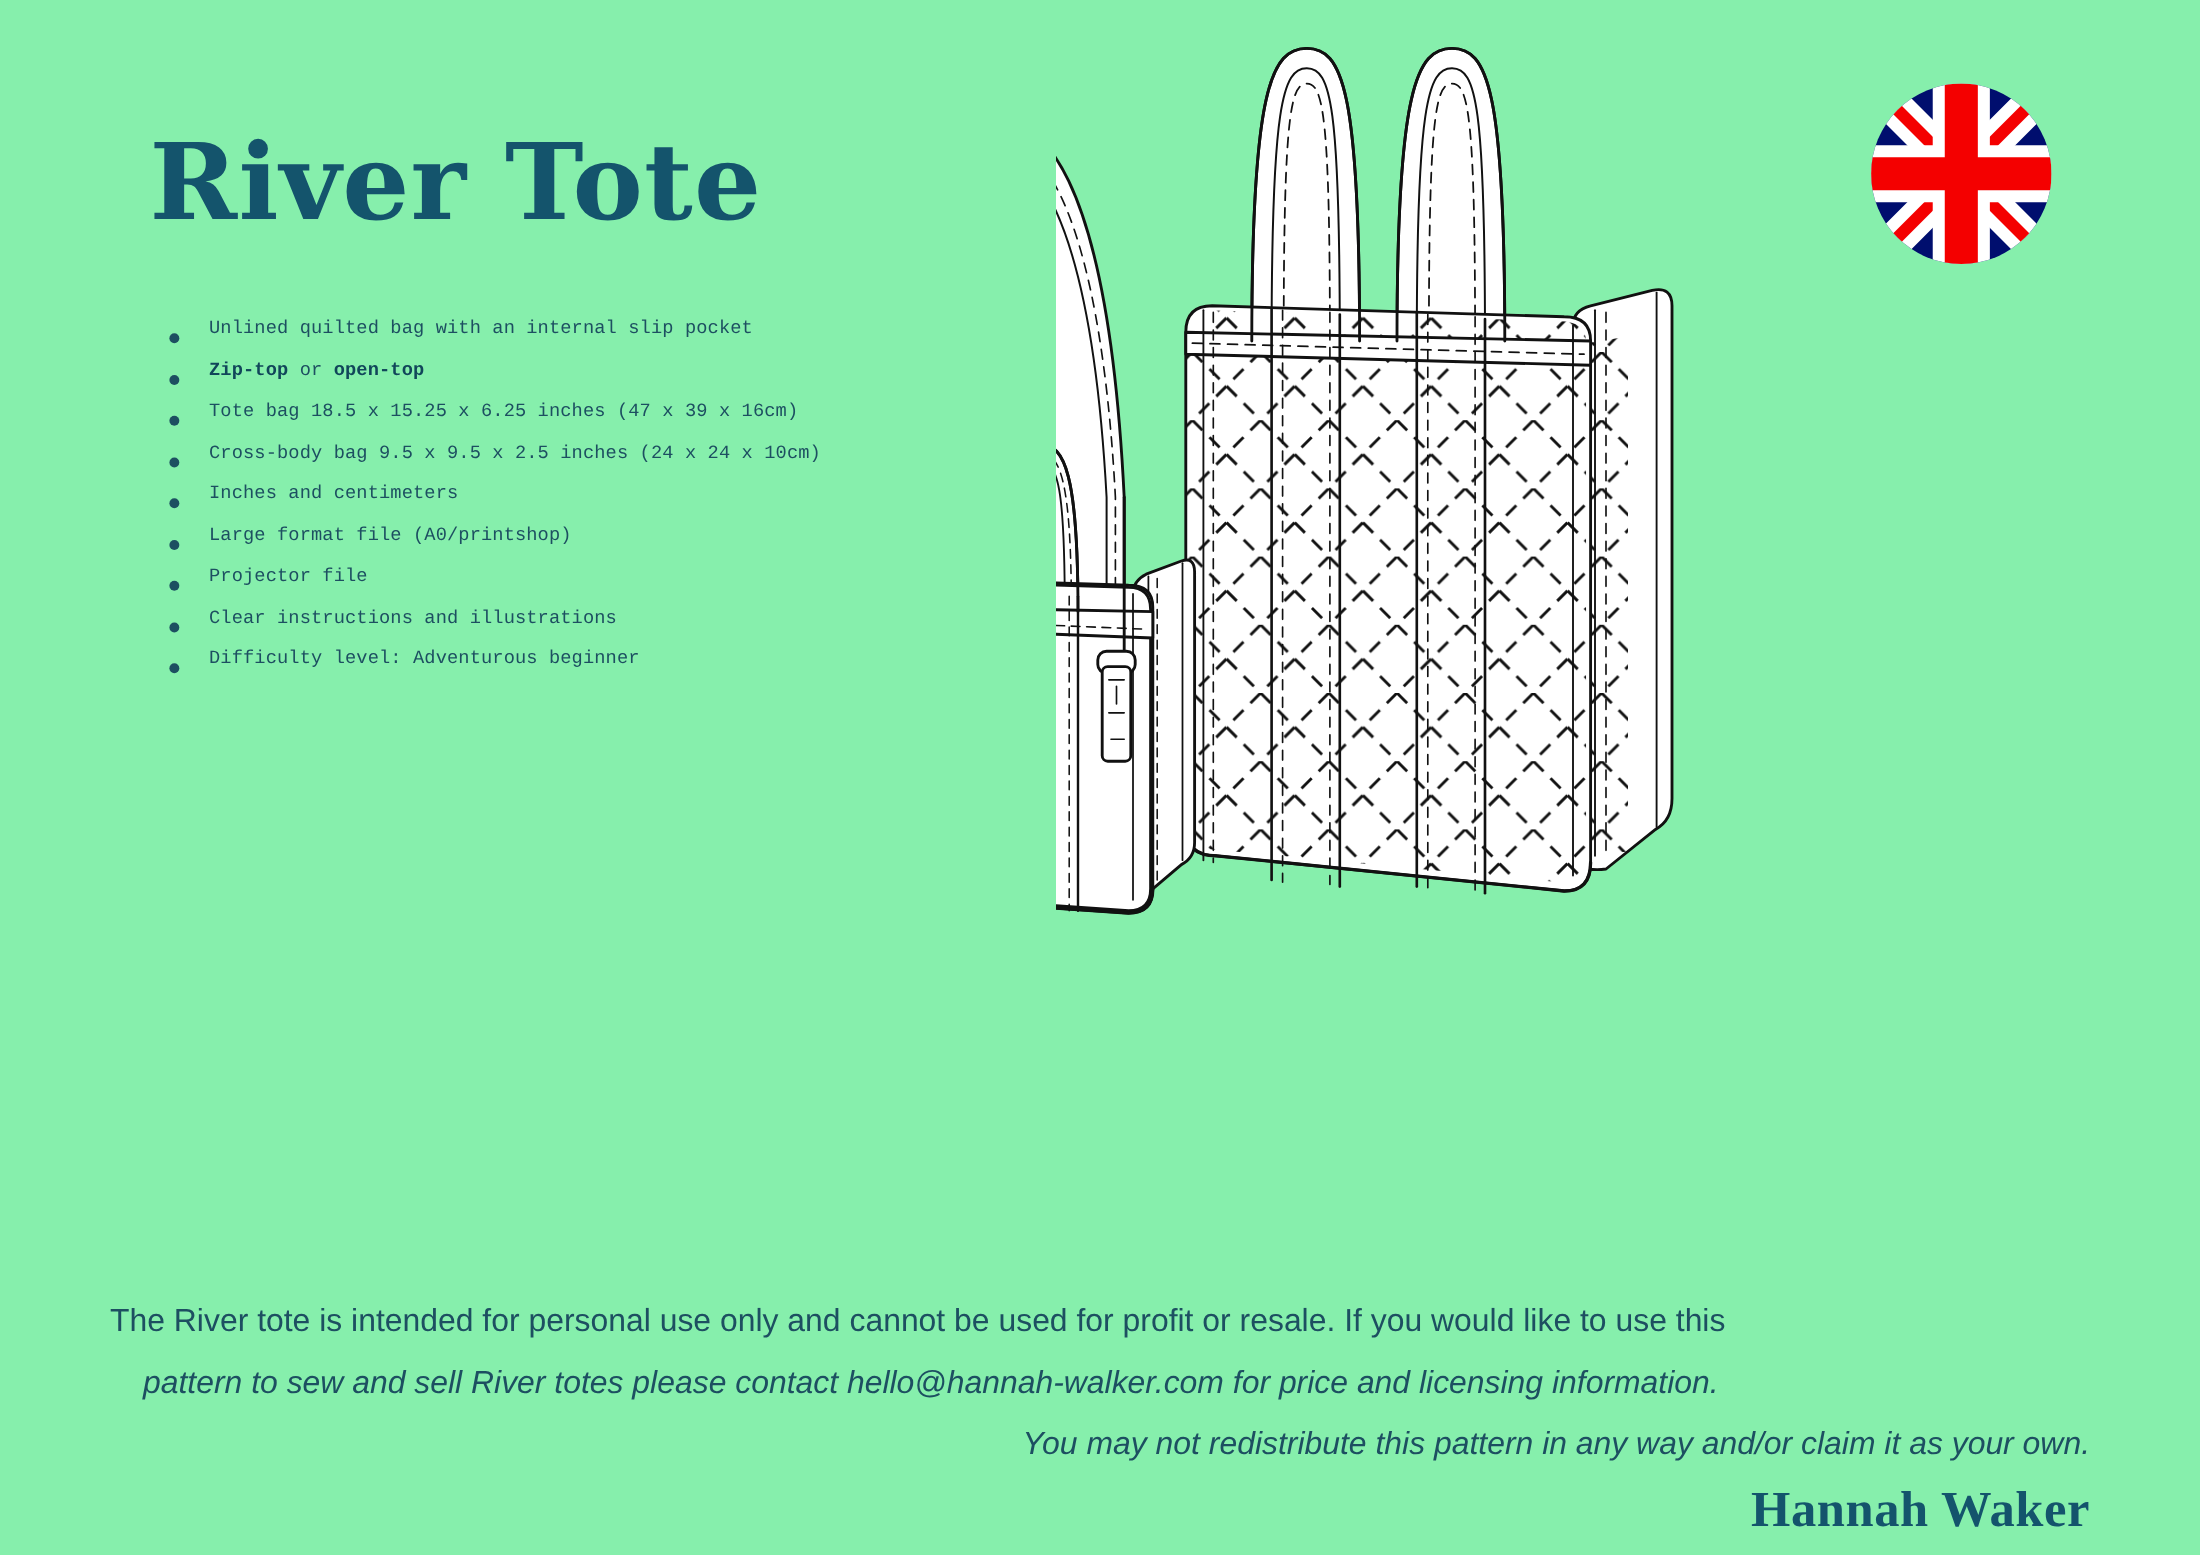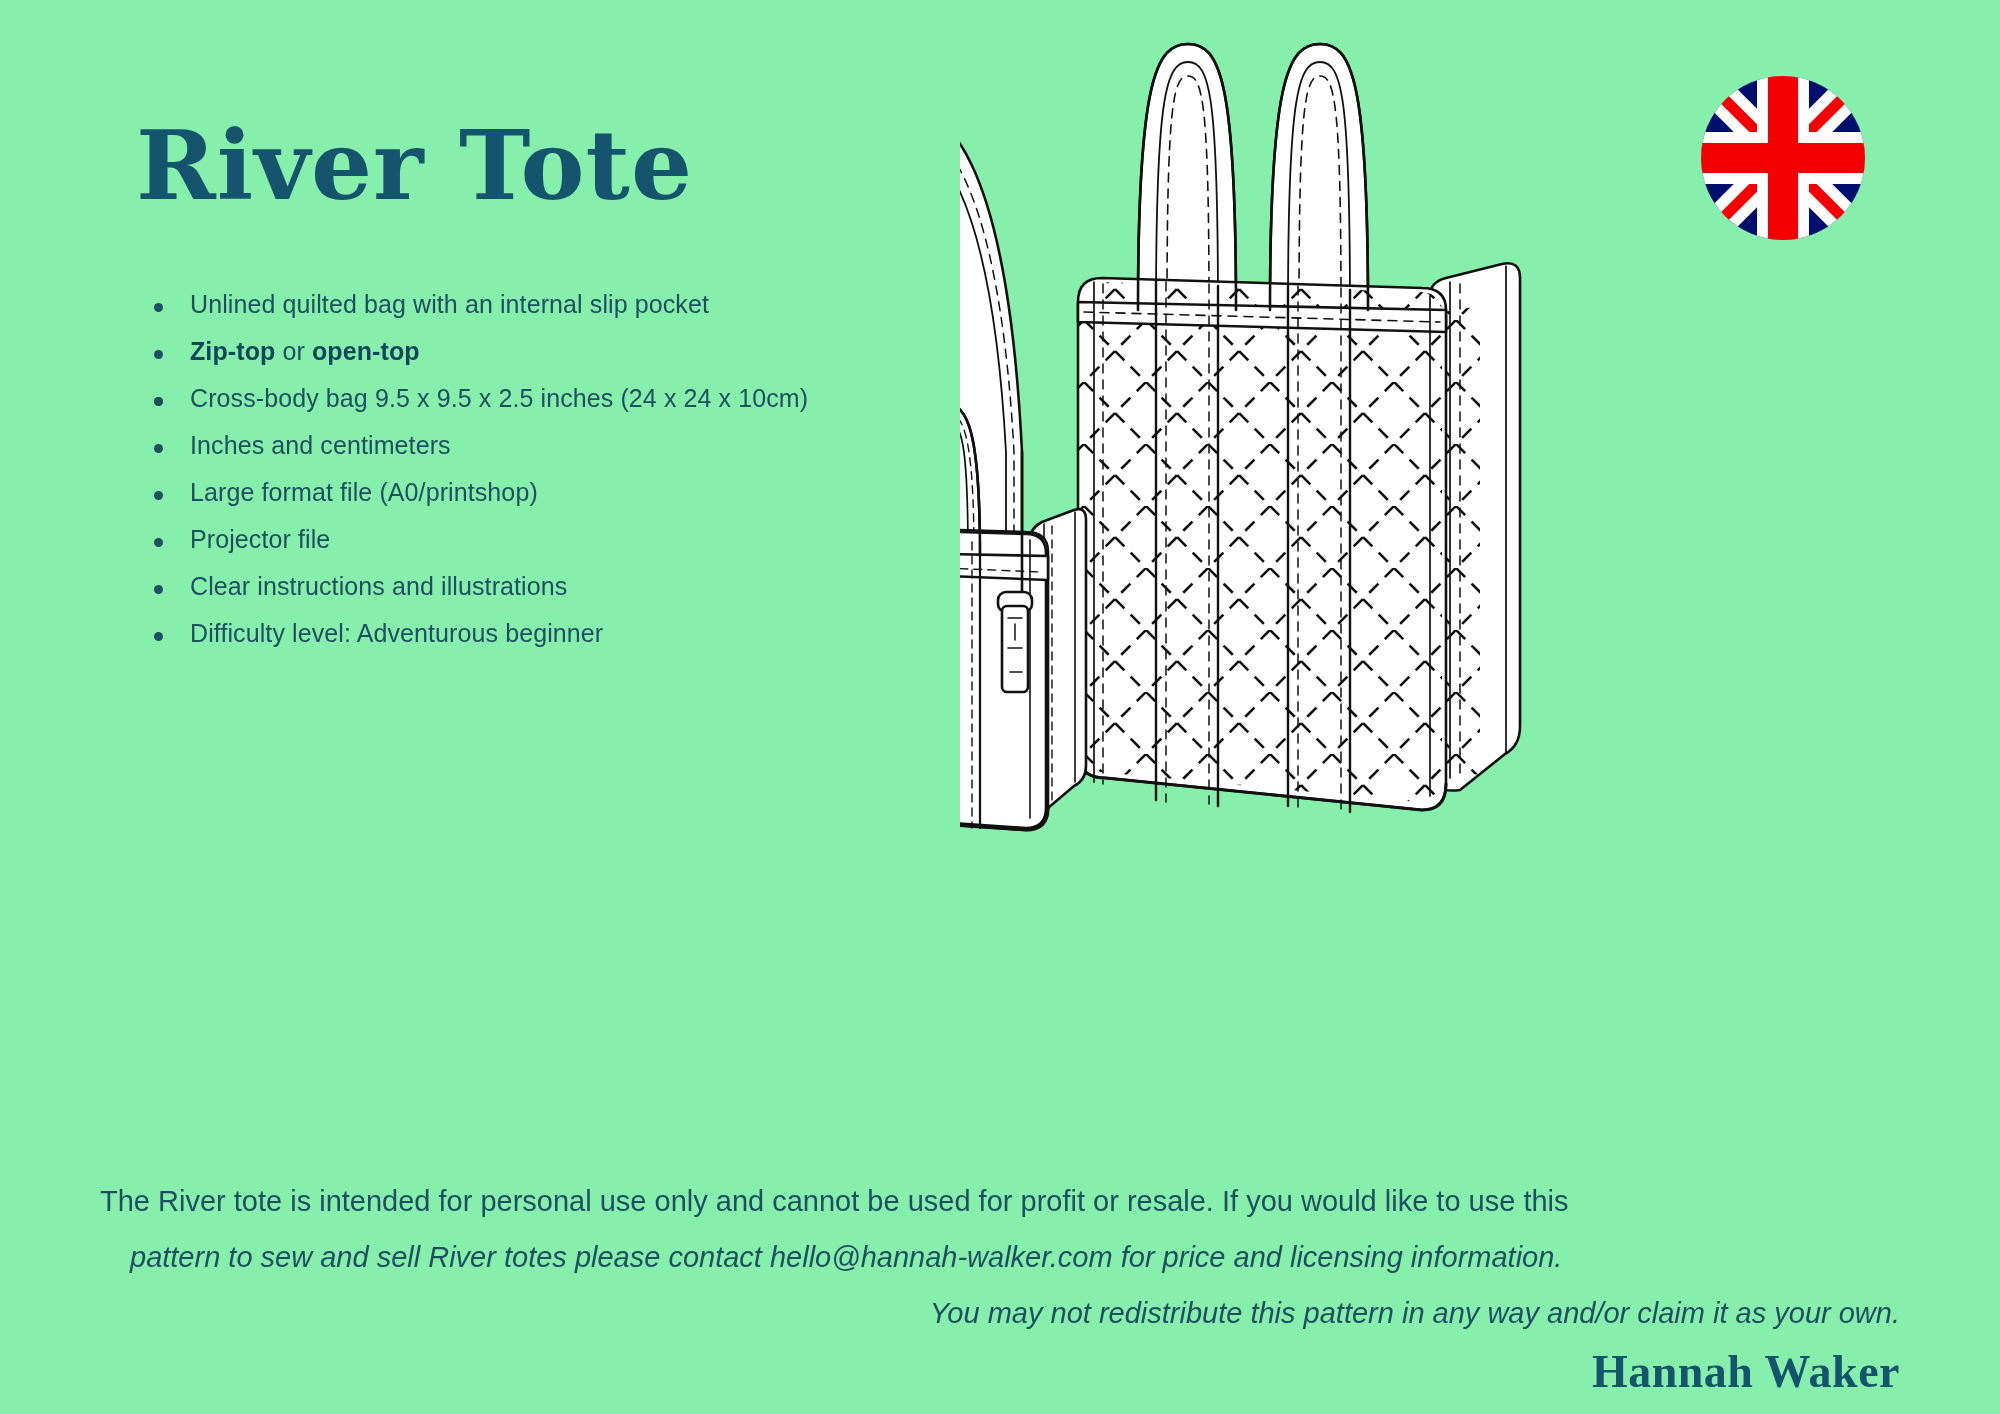--- a/index.html
+++ b/index.html
@@ -37,25 +37,26 @@
     top: 290px;
     width: 860px;
     margin: 0;
     padding: 0;
     list-style: none;
   }
   #features li {
     position: relative;
     padding-left: 40px;
     margin: 0 0 17.5px 0;
-    font-size: 25px;
+    font-size: 17px;
     line-height: 1.18;
     color: #1d4f61;
     letter-spacing: 0.1px;
     white-space: nowrap;
+    font-family: Liberation Mono, monospace;
   }
   #features li .dot {
     position: absolute;
     left: 4px;
     top: 13px;
     width: 9px;
     height: 9px;
     border-radius: 50%;
     background: #1d4f61;
   }
@@ -122,20 +123,21 @@
     <li>
       <span class="dot"></span>
       <span>Unlined quilted bag with an internal slip pocket</span>
     </li>
     <li>
       <span class="dot"></span>
       <b>Zip-top</b><span> or </span><b>open-top</b>
     </li>
     <li>
       <span class="dot"></span>
+      <span>Tote bag 18.5 x 15.25 x 6.25 inches (47 x 39 x 16cm)</span>
     </li>
     <li>
       <span class="dot"></span>
       <span>Cross-body bag 9.5 x 9.5 x 2.5 inches (24 x 24 x 10cm)</span>
     </li>
     <li>
       <span class="dot"></span>
       <span>Inches and centimeters</span>
     </li>
     <li>

